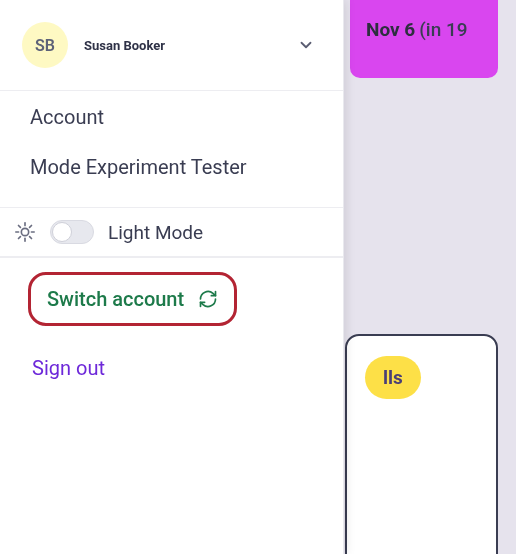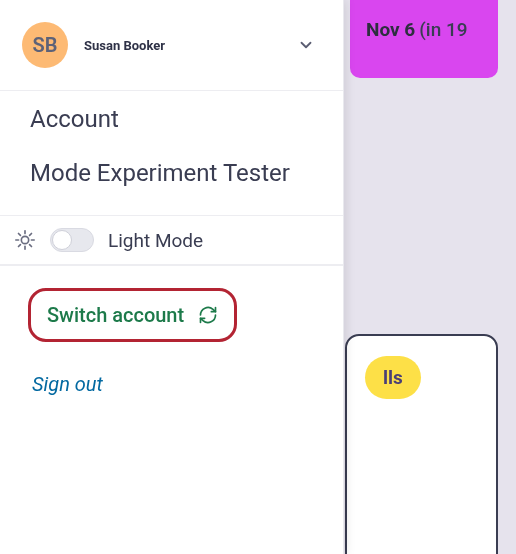--- a/index.html
+++ b/index.html
@@ -76,24 +76,24 @@
   .profile-row {
     display: flex;
     align-items: center;
     padding: 22px 28px 22px 22px;
     gap: 16px;
   }
   .avatar {
     width: 46px;
     height: 46px;
     border-radius: 50%;
-    background: #fdba74;
+    background: #fef9c3;
     color: #5d6278;
     font-weight: 600;
-    font-size: 20px;
+    font-size: 16px;
     display: flex;
     align-items: center;
     justify-content: center;
   }
   .profile-name {
     flex: 1;
     font-size: 13px;
     font-weight: 700;
     color: #2f3247;
   }
@@ -106,21 +106,21 @@
     background: #ededf1;
     width: 100%;
   }
   .menu-list {
     padding: 14px 30px 8px;
     display: flex;
     flex-direction: column;
     gap: 26px;
   }
   .menu-item {
-    font-size: 24px;
+    font-size: 20px;
     color: #3a3d52;
     cursor: pointer;
   }
   .theme-row {
     display: flex;
     align-items: center;
     gap: 14px;
     padding: 12px 16px 12px 14px;
     border-top: 1px solid #ededf1;
     border-bottom: 1px solid #ededf1;
@@ -143,45 +143,44 @@
     height: 20px;
     border-radius: 50%;
     background: #fff;
     border: 1px solid #cfd0d9;
   }
   .theme-label {
     font-size: 19px;
     color: #3a3d52;
   }
   .lower-section {
-    padding: 22px 28px;
+    padding: 14px 28px;
     display: flex;
     flex-direction: column;
     gap: 30px;
   }
   .switch-pill {
     display: inline-flex;
     align-items: center;
     gap: 14px;
     padding: 12px 16px;
     border: 3px solid #b32433;
     border-radius: 18px;
     color: #1d7a4a;
     font-size: 20px;
     font-weight: 500;
     width: fit-content;
     cursor: pointer;
   }
   .refresh-icon svg { width: 20px; height: 20px; display: block; }
   .signout {
-    color: #0369a1;
+    color: #6d28d9;
     font-size: 20px;
     cursor: pointer;
     padding-left: 4px;
-    font-style: italic;
   }
 </style>
 </head>
 <body>
 
 <div class="bg-panel">
 
   <div class="date-pill">
     <span class="date-strong">Nov 6</span>
     <span class="date-paren">(in 19</span>

